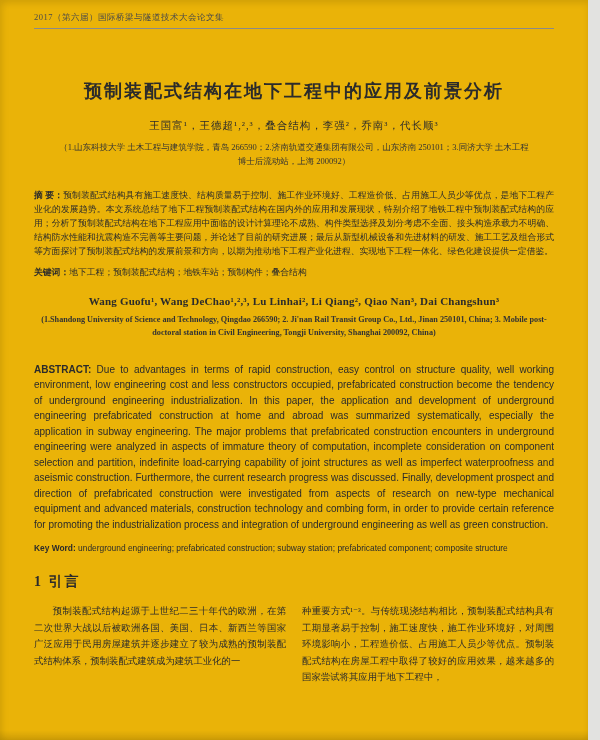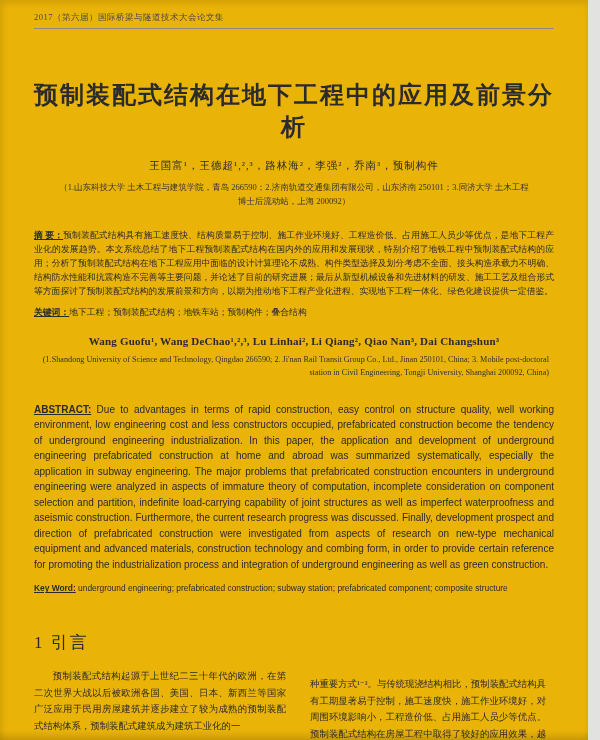--- a/index.html
+++ b/index.html
@@ -25,21 +25,21 @@
     letter-spacing: 0.5px;
   }
   .header-rule {
     border: none;
     border-top: 1px solid #8a8a8a;
     margin: 4px 0 0 0;
   }
   .title-zh {
     margin: 50px 0 0 0;
     text-align: center;
-    font-size: 24px;
+    font-size: 18px;
     font-weight: bold;
     letter-spacing: 2px;
   }
   .authors-zh {
     margin-top: 16px;
     text-align: center;
     font-size: 10.5px;
     letter-spacing: 1px;
   }
   .affil-zh {
@@ -53,94 +53,95 @@
   .abstract-zh {
     margin-top: 20px;
     font-size: 8.8px;
     line-height: 1.6;
     text-align: justify;
   }
   .kw-zh {
     margin-top: 3px;
     font-size: 8.8px;
   }
-  .lbl { font-weight: bold; text-decoration: underline; }
+  .lbl { font-weight: bold; }
   .title-en {
     margin-top: 24px;
     text-align: center;
     font-size: 15.5px;
     font-weight: bold;
     line-height: 1.45;
   }
   .authors-en {
     margin-top: 16px;
     text-align: center;
     font-size: 11px;
     font-weight: bold;
     letter-spacing: 0.2px;
   }
   .affil-en {
     margin: 7px auto 0 auto;
     width: 510px;
-    text-align: right;
+    text-align: center;
     font-size: 8.2px;
     line-height: 1.55;
     color: #333;
+    font-weight: bold;
   }
   .abstract-en {
     margin-top: 22px;
     font-size: 10px;
     line-height: 1.55;
     text-align: justify;
     font-family: "Liberation Sans", "DejaVu Sans", sans-serif;
   }
   .kw-en {
     margin-top: 11px;
     font-size: 8.4px;
     font-family: "Liberation Sans", "DejaVu Sans", sans-serif;
   }
   .section-heading {
-    margin-top: 38px;
-    font-size: 17px;
-    font-weight: normal;
+    margin-top: 20px;
+    font-size: 14px;
+    font-weight: bold;
     letter-spacing: 2px;
   }
   .columns {
     margin-top: 12px;
     display: flex;
     gap: 16px;
     justify-content: center;
   }
   .col {
     flex: 1;
     font-size: 9.4px;
     line-height: 1.75;
     text-align: justify;
   }
   .col.left p { text-indent: 2em; margin: 0; }
-  .col.right p { margin: 8px; }
+  .col.right p { margin: 0; }
   .bottom-fade {
     position: absolute; left: 0; bottom: 0;
     width: 600px; height: 10px;
     background: linear-gradient(to bottom, rgba(0,0,0,0), rgba(0,0,0,0.12));
   }
 </style>
 </head>
 <body>
 
 <div class="page">
 
   <div>
     <span class="header-text">2017（第六届）国际桥梁与隧道技术大会论文集</span>
     <hr class="header-rule">
   </div>
 
   <h1 class="title-zh">预制装配式结构在地下工程中的应用及前景分析</h1>
 
-  <div class="authors-zh">王国富¹，王德超¹,²,³，路林海²，李强²，乔南³，预制构件</div>
+  <div class="authors-zh">王国富¹，王德超¹,²,³，叠合结构，李强²，乔南³，代长顺³</div>
 
   <div class="affil-zh">（1.山东科技大学 土木工程与建筑学院，青岛 266590；2.济南轨道交通集团有限公司，山东济南 250101；3.同济大学 土木工程博士后流动站，上海 200092）</div>
 
   <p class="abstract-zh">
     <span class="lbl">摘 要：</span><span>预制装配式结构具有施工速度快、结构质量易于控制、施工作业环境好、工程造价低、占用施工人员少等优点，是地下工程产业化的发展趋势。本文系统总结了地下工程预制装配式结构在国内外的应用和发展现状，特别介绍了地铁工程中预制装配式结构的应用；分析了预制装配式结构在地下工程应用中面临的设计计算理论不成熟、构件类型选择及划分考虑不全面、接头构造承载力不明确、结构防水性能和抗震构造不完善等主要问题，并论述了目前的研究进展；最后从新型机械设备和先进材料的研发、施工工艺及组合形式等方面探讨了预制装配式结构的发展前景和方向，以期为推动地下工程产业化进程、实现地下工程一体化、绿色化建设提供一定借鉴。</span>
   </p>
 
   <p class="kw-zh">
     <span class="lbl">关键词：</span><span>地下工程；预制装配式结构；地铁车站；预制构件；叠合结构</span>
   </p>

